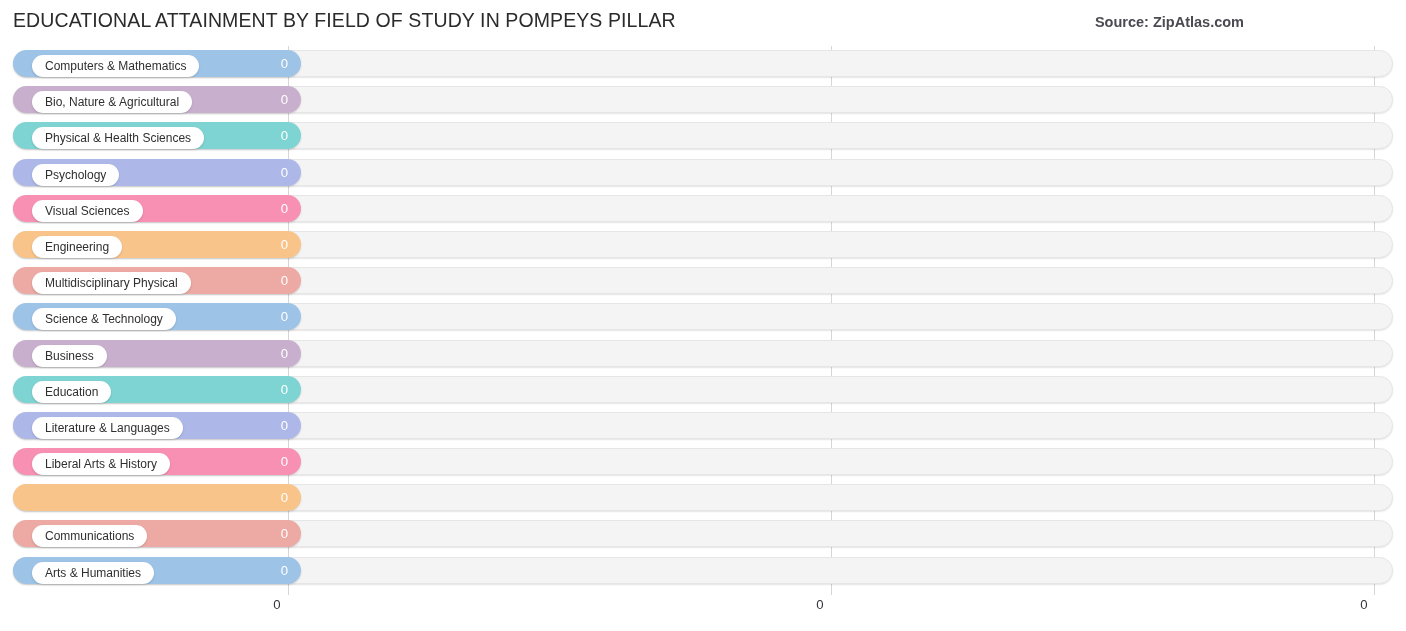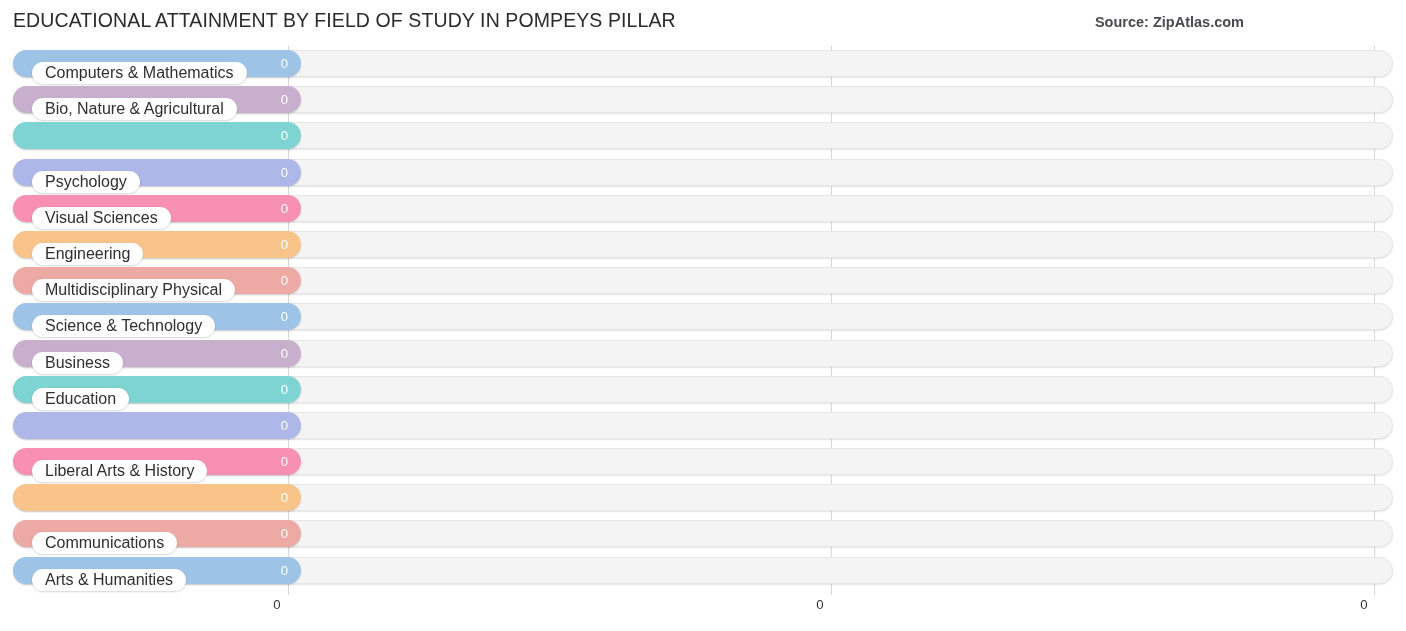--- a/index.html
+++ b/index.html
@@ -99,27 +99,27 @@
     height: 27px;
     border-radius: 14px;
     box-sizing: border-box;
     box-shadow: 0 1px 2px rgba(0,0,0,0.14);
   }
 
   
   .label-pill {
     position: absolute;
     left: 19px;
-    top: 12px;
+    top: 5px;
     height: 22px;
     line-height: 22px;
     padding: 0 13px 0 13px;
     background: #ffffff;
     border-radius: 12px;
-    font-size: 16px;
+    font-size: 12px;
     color: #2f2f2f;
     white-space: nowrap;
     box-shadow: 0 1px 2px rgba(0,0,0,0.17);
   }
 
   .bar-value {
     position: absolute;
     right: 13px;
     top: 0;
     height: 27px;
@@ -172,20 +172,21 @@
         <div class="track"></div>
         <div class="bar" style="background: rgb(201, 175, 206);">
           <span class="bar-value">0</span>
           <span class="label-pill">Bio, Nature &amp; Agricultural</span>
         </div>
       </div>
       <div class="row">
         <div class="track"></div>
         <div class="bar" style="background: rgb(126, 212, 211);">
           <span class="bar-value">0</span>
+          <span class="label-pill">Physical &amp; Health Sciences</span>
         </div>
       </div>
       <div class="row">
         <div class="track"></div>
         <div class="bar" style="background: rgb(173, 184, 232);">
           <span class="bar-value">0</span>
           <span class="label-pill">Psychology</span>
         </div>
       </div>
       <div class="row">
@@ -227,20 +228,21 @@
         <div class="track"></div>
         <div class="bar" style="background: rgb(126, 212, 211);">
           <span class="bar-value">0</span>
           <span class="label-pill">Education</span>
         </div>
       </div>
       <div class="row">
         <div class="track"></div>
         <div class="bar" style="background: rgb(173, 184, 232);">
           <span class="bar-value">0</span>
+          <span class="label-pill">Literature &amp; Languages</span>
         </div>
       </div>
       <div class="row">
         <div class="track"></div>
         <div class="bar" style="background: rgb(248, 144, 180);">
           <span class="bar-value">0</span>
           <span class="label-pill">Liberal Arts &amp; History</span>
         </div>
       </div>
       <div class="row">

